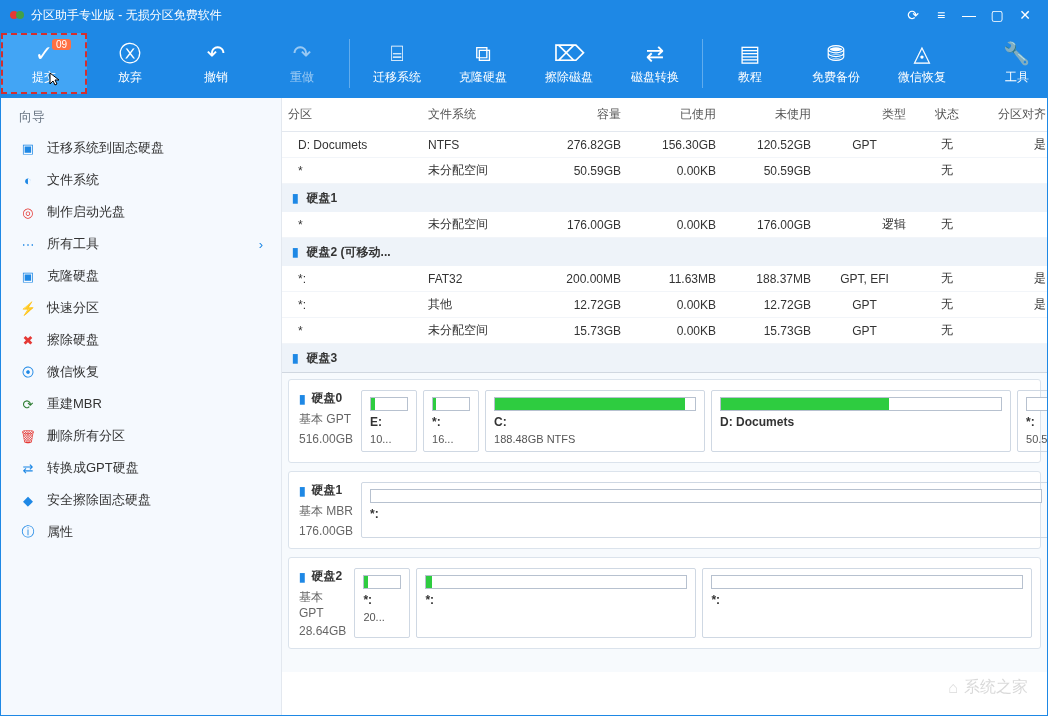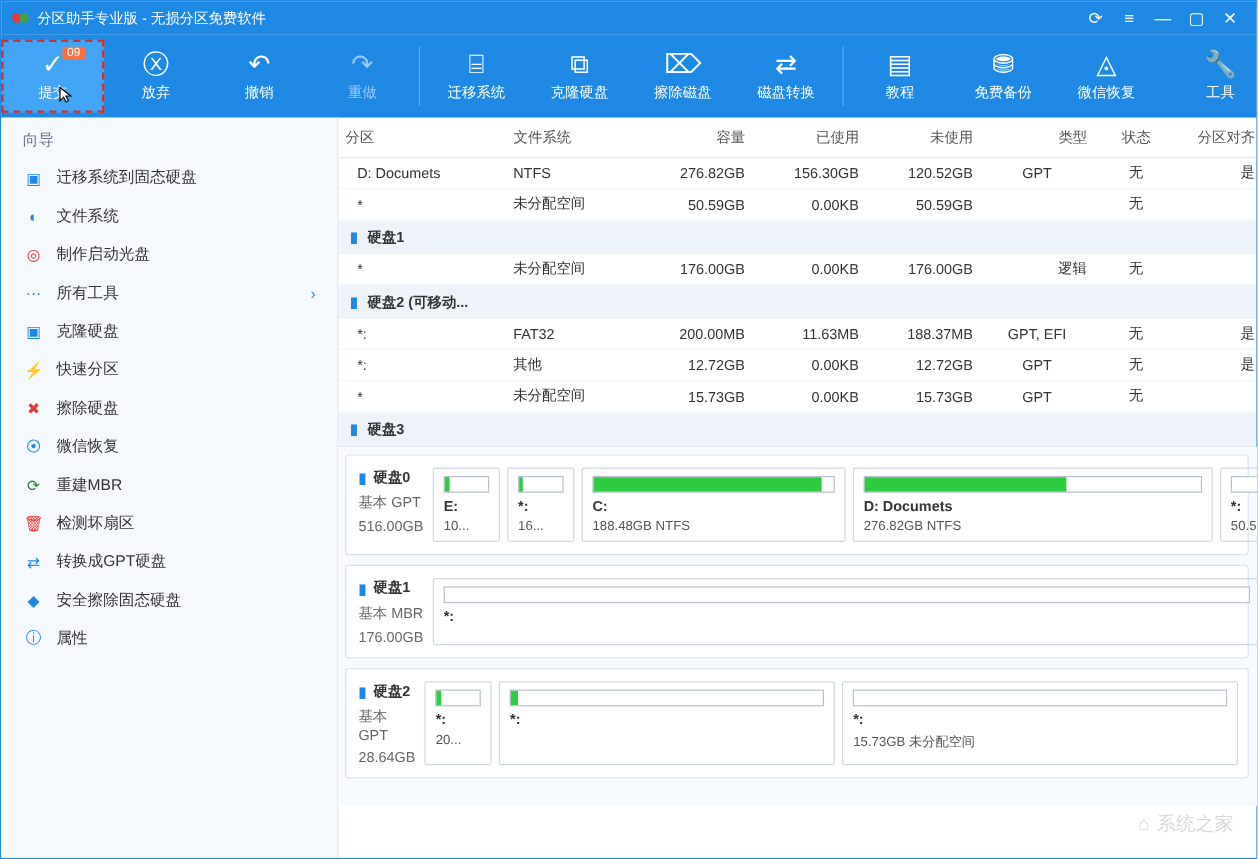--- a/index.html
+++ b/index.html
@@ -170,21 +170,21 @@
           <div class="sitem">
             <span class="sico blue">⦿</span>
             <span>微信恢复</span>
           </div>
           <div class="sitem">
             <span class="sico green">⟳</span>
             <span>重建MBR</span>
           </div>
           <div class="sitem">
             <span class="sico red">🗑</span>
-            <span>检测坏扇区</span>
+            <span>删除所有分区</span>
           </div>
           <div class="sitem">
             <span class="sico blue">⇄</span>
             <span>转换成GPT硬盘</span>
           </div>
           <div class="sitem">
             <span class="sico blue">◆</span>
             <span>安全擦除固态硬盘</span>
           </div>
           <div class="sitem">
@@ -314,21 +314,20 @@
                   <div class="fill" style="width:95%"></div>
                 </div>
                 <div class="nm">C:</div>
                 <div class="sz">188.48GB NTFS</div>
               </div>
               <div class="vpart" style="width:300px">
                 <div class="bar">
                   <div class="fill" style="width:60%"></div>
                 </div>
                 <div class="nm">D: Documets</div>
-                <div class="sz">276.82GB NTFS</div>
               </div>
               <div class="vpart" style="width:70px">
                 <div class="bar">
                   <div class="fill" style="width:0%"></div>
                 </div>
                 <div class="nm">*:</div>
                 <div class="sz">50.59G...</div>
               </div>
             </div>
           </div>
@@ -371,21 +370,20 @@
                 <div class="bar">
                   <div class="fill" style="width:2%"></div>
                 </div>
                 <div class="nm">*:</div>
               </div>
               <div class="vpart" style="width:330px">
                 <div class="bar">
                   <div class="fill" style="width:0%"></div>
                 </div>
                 <div class="nm">*:</div>
-                <div class="sz">15.73GB 未分配空间</div>
               </div>
             </div>
           </div>
         </div>
     </div>
   </div>
 </div>
 
 <div class="watermark">
     <span>⌂</span>

